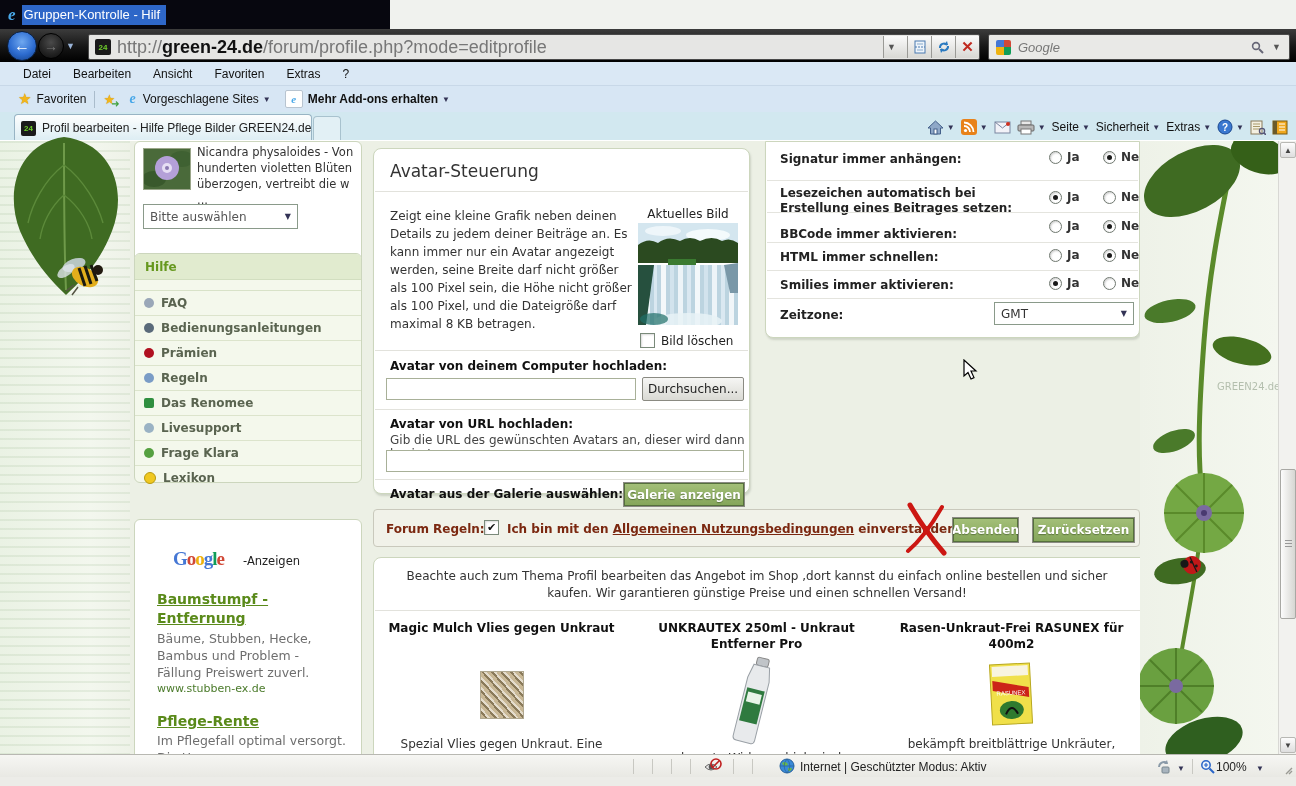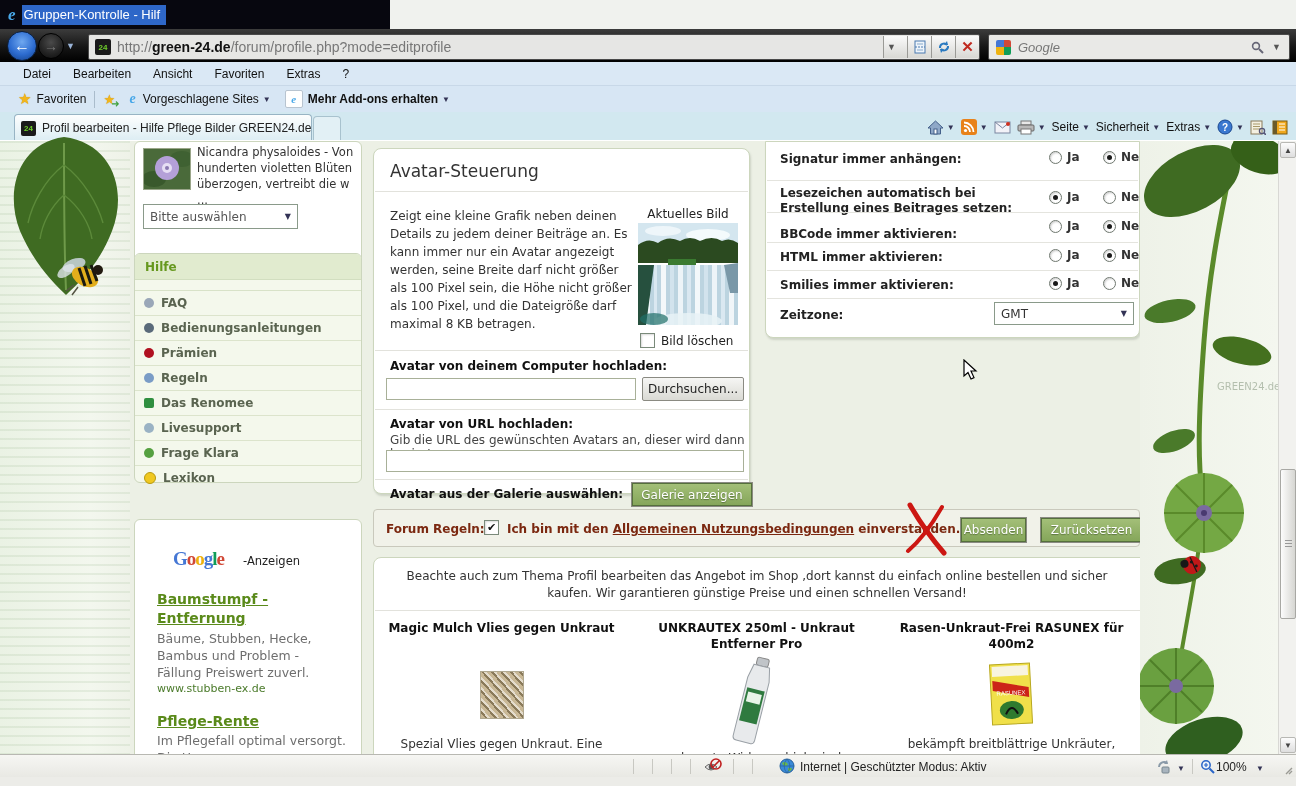--- a/index.html
+++ b/index.html
@@ -13,21 +13,21 @@
   .title-sel{background:#2e67c8;color:#fff;font-size:13px;padding:2px 6px 3px 2px;white-space:nowrap;}
 
   
   #navbar{left:0;top:29px;width:1296px;height:33px;background:linear-gradient(#3c3c3c,#151515 55%,#000);}
   .navbtn{position:absolute;border-radius:50%;display:flex;align-items:center;justify-content:center;}
   #btn-back{left:7px;top:2px;width:28px;height:28px;background:radial-gradient(circle at 50% 35%,#6fa8f0,#2d6cd0 55%,#17ay?#123f86);background:radial-gradient(circle at 50% 35%,#6fa8f0,#2d6cd0 55%,#123f86);border:1px solid #0a1f3f;color:#fff;font-size:16px;font-weight:bold;}
   #btn-fwd{left:38px;top:4px;width:24px;height:24px;background:radial-gradient(circle at 50% 35%,#4a4a4a,#222 60%,#0c0c0c);border:1px solid #000;color:#777;font-size:14px;}
   #nav-dd{left:66px;top:12px;color:#9ab4d8;font-size:9px;}
   .addr{left:88px;top:5px;width:890px;height:24px;background:#e6e6e4;border:1px solid #4a4a4a;border-radius:2px;display:flex;align-items:center;}
   .addr .fav24{width:16px;height:16px;background:#1a1a1a;color:#6fd02a;font-size:8px;font-weight:bold;display:flex;align-items:center;justify-content:center;margin:0 6px;border-radius:2px;}
-  .url{font-size:14px;color:#777;white-space:nowrap;overflow:hidden;flex:1;}
+  .url{font-size:18px;color:#777;white-space:nowrap;overflow:hidden;flex:1;}
   .url .dom{color:#111;font-weight:bold;}
   .addr-btn{width:23px;height:22px;border-left:1px solid #9a9a96;display:flex;align-items:center;justify-content:center;background:linear-gradient(#fafafa,#d8d8d4);}
   .x-red{color:#c02a20;font-weight:bold;font-size:15px;}
   .search{left:988px;top:5px;width:300px;height:24px;background:#e9e9e7;border:1px solid #4a4a4a;border-radius:2px;display:flex;align-items:center;}
   .gq{width:15px;height:15px;margin:0 7px;border-radius:2px;overflow:hidden;display:grid;grid-template-columns:1fr 1fr;grid-template-rows:1fr 1fr;}
   .gq i{display:block;}
   .search .ph{flex:1;font-size:13px;font-style:italic;color:#777;}
   .mag{margin-right:8px;}
   .dd{color:#555;font-size:9px;margin-right:8px;}
 
@@ -83,21 +83,21 @@
   #avatarpanel .desc{position:absolute;left:16px;top:58px;width:242px;margin:0;font-family:"DejaVu Sans",sans-serif;font-size:12px;line-height:18px;color:#333;}
   .curlabel{position:absolute;left:260px;top:58px;width:108px;text-align:center;font-family:"DejaVu Sans",sans-serif;font-size:12px;color:#222;}
   #waterfall{position:absolute;left:264px;top:74px;width:100px;height:102px;}
   .cbrow{position:absolute;display:flex;align-items:center;gap:6px;font-family:"DejaVu Sans",sans-serif;font-size:12px;color:#222;}
   .cb{width:13px;height:13px;background:#fff;border:1px solid #7a8a7a;box-shadow:inset 1px 1px 2px rgba(0,0,0,.15);display:flex;align-items:center;justify-content:center;font-size:11px;color:#111;}
   .cb.checked::after{content:"✔";}
   .flabel2{position:absolute;font-family:"DejaVu Sans",sans-serif;font-size:12px;font-weight:bold;color:#111;}
   .hint{position:absolute;font-family:"DejaVu Sans",sans-serif;font-size:12px;color:#444;}
   .field{position:absolute;background:#fff;border:1px solid #a8b098;height:20px;}
   .winbtn{position:absolute;background:linear-gradient(#f6f6f4,#dadad4);border:1px solid #8a8a82;border-radius:2px;font-family:"DejaVu Sans",sans-serif;font-size:12px;color:#222;display:flex;align-items:center;justify-content:center;}
-  .gbtn{position:absolute;background:linear-gradient(#a3bf78,#85a65a);border:1px solid #55703c;outline:1px solid #8a8a82;color:#fff;font-family:"DejaVu Sans",sans-serif;font-size:12px;font-weight:normal;display:flex;align-items:center;justify-content:center;text-shadow:0 1px 1px rgba(60,80,40,.6);margin-left:8px;}
+  .gbtn{position:absolute;background:linear-gradient(#a3bf78,#85a65a);border:1px solid #55703c;outline:1px solid #8a8a82;color:#fff;font-family:"DejaVu Sans",sans-serif;font-size:12px;font-weight:bold;display:flex;align-items:center;justify-content:center;text-shadow:0 1px 1px rgba(60,80,40,.6);}
 
   
   #settings{left:765px;top:0;width:375px;height:197px;border-radius:0 0 8px 8px;box-shadow:1px 2px 2px rgba(120,130,110,.25);}
   .srow-label{position:absolute;left:14px;font-family:"DejaVu Sans",sans-serif;font-size:12px;font-weight:bold;color:#222;width:255px;line-height:15px;}
   .sdiv{position:absolute;left:1px;right:1px;border-top:1px solid #e4e4de;}
   .radgrp{position:absolute;display:flex;align-items:center;gap:5px;font-family:"DejaVu Sans",sans-serif;font-size:12px;font-weight:bold;color:#333;}
   .radio{width:11px;height:11px;border-radius:50%;background:#fff;border:1px solid #707870;box-shadow:inset 1px 1px 2px rgba(0,0,0,.2);position:relative;}
   .radio.checked::after{content:"";position:absolute;left:3px;top:3px;width:5px;height:5px;border-radius:50%;background:#1a1a1a;}
   #tzselect{left:228px;top:160px;width:140px;height:23px;}
 
@@ -448,21 +448,21 @@
       <span class="radgrp" style="left:283px;top:77px">
           <span class="radio"></span>
           <span>Ja</span>
         </span>
       <span class="radgrp" style="left:337px;top:77px">
           <span class="radio checked"></span>
           <span>Nein</span>
         </span>
       <div class="sdiv" style="top:100px"></div>
 
-      <span class="srow-label" style="top:108px">HTML immer aktivieren:</span>
+      <span class="srow-label" style="top:108px">HTML immer schnellen:</span>
       <span class="radgrp" style="left:283px;top:106px">
           <span class="radio"></span>
           <span>Ja</span>
         </span>
       <span class="radgrp" style="left:337px;top:106px">
           <span class="radio checked"></span>
           <span>Nein</span>
         </span>
       <div class="sdiv" style="top:128px"></div>
 

